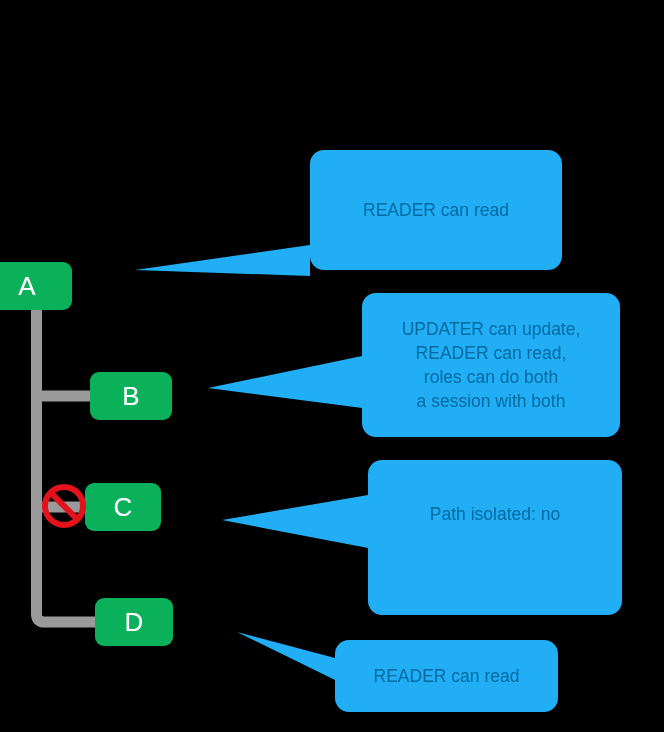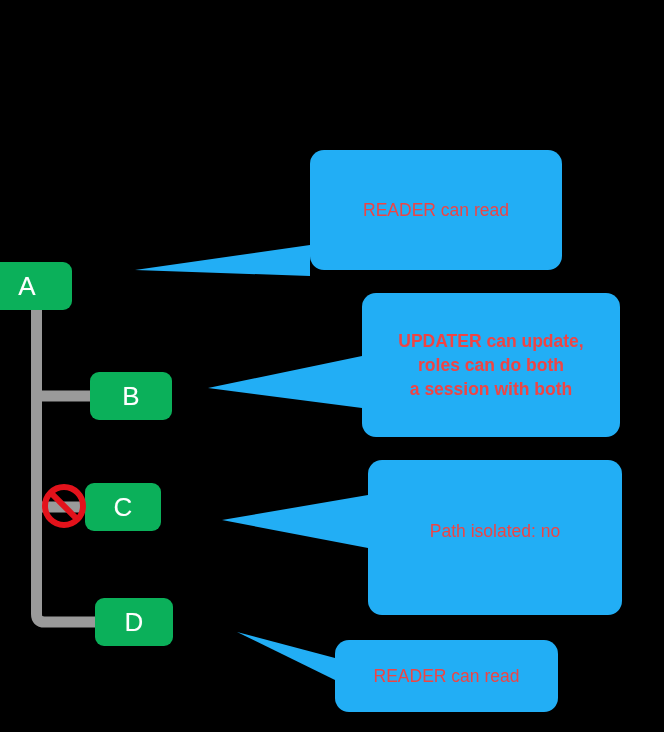--- a/index.html
+++ b/index.html
@@ -6,21 +6,21 @@
   body{width:664px;height:732px;position:relative;overflow:hidden;
        font-family:"Liberation Sans", sans-serif;}
   #stage{position:absolute;left:0;top:0;width:664px;height:732px;}
   #svgroot{position:absolute;left:0;top:0;width:664px;height:732px;}
   .node-label{
     position:absolute;color:#ffffff;font-size:26px;font-weight:400;
     display:flex;align-items:center;justify-content:center;
     pointer-events:none;text-shadow:0 0 1px rgba(255,255,255,.35);
   }
   .bubble-text{
-    position:absolute;color:#ef4444;font-size:17.5px;line-height:24px;
+    position:absolute;color:#0369a1;font-size:17.5px;line-height:24px;
     text-align:center;display:flex;flex-direction:column;
     align-items:center;justify-content:center;pointer-events:none;
   }
   .bubble-text span{display:block;white-space:nowrap;}
 </style>
 </head>
 <body>
 
 <div id="stage">
   <svg id="svgroot" viewBox="0 0 664 732">
@@ -55,25 +55,26 @@
       </g>
     </svg>
   <div id="overlay">
       <div class="node-label" style="left: -18px; top: 262px; width: 90px; height: 48px;">A</div>
       <div class="node-label" style="left: 90px; top: 372px; width: 82px; height: 48px;">B</div>
       <div class="node-label" style="left: 85px; top: 483px; width: 76px; height: 48px;">C</div>
       <div class="node-label" style="left: 95px; top: 598px; width: 78px; height: 48px;">D</div>
       <div class="bubble-text" style="left: 310px; top: 150px; width: 252px; height: 120px;">
         <span>READER can read</span>
       </div>
-      <div class="bubble-text" style="left: 362px; top: 293px; width: 258px; height: 144px; font-weight: bold;">
+      <div class="bubble-text" style="left: 362px; top: 293px; width: 258px; height: 144px;">
         <span>UPDATER can update,</span>
+        <span>READER can read,</span>
         <span>roles can do both</span>
         <span>a session with both</span>
       </div>
-      <div class="bubble-text" style="left: 368px; top: 453px; width: 254px; height: 155px;">
+      <div class="bubble-text" style="left: 368px; top: 436px; width: 254px; height: 155px;">
         <span>Path isolated: no</span>
       </div>
       <div class="bubble-text" style="left: 335px; top: 640px; width: 223px; height: 72px;">
         <span>READER can read</span>
       </div>
     </div>
 </div>
 
 </body></html>

